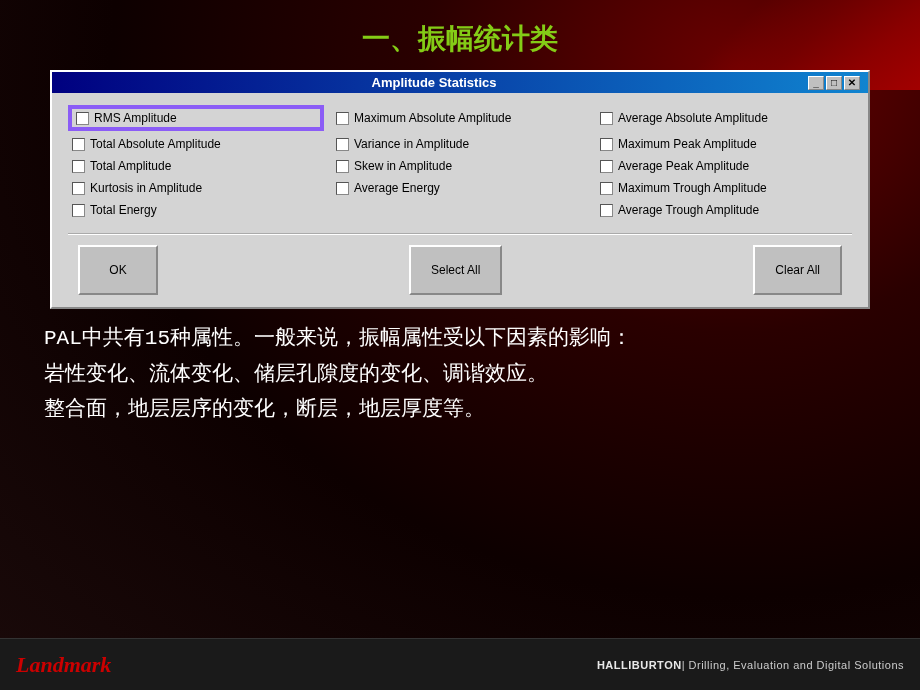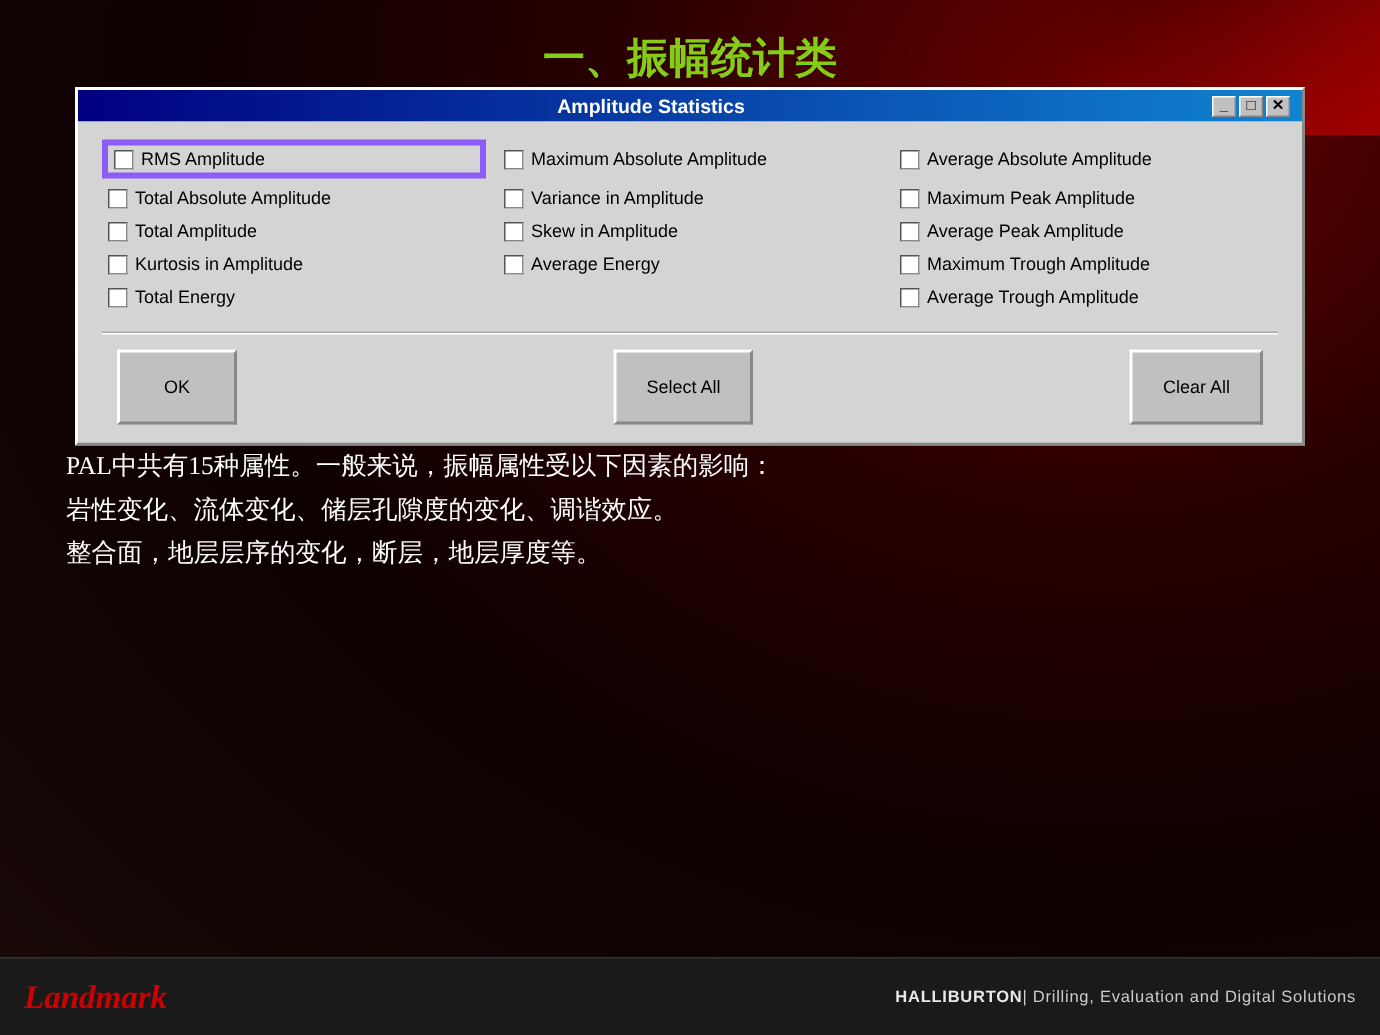--- a/index.html
+++ b/index.html
@@ -48,21 +48,21 @@
       font-family: "SimSun", "宋体", serif;
     }
 
     
     .dialog {
       background: #c8c8c8;
       border: 2px solid #888;
       border-top: 2px solid #fff;
       border-left: 2px solid #fff;
       width: 820px;
-      margin: 0 auto;
+      margin: 12px auto;
     }
 
     .dialog-titlebar {
       background: linear-gradient(to right, #000080, #1084d0);
       color: white;
       font-size: 13px;
       font-weight: bold;
       padding: 3px 8px;
       display: flex;
       align-items: center;
@@ -153,23 +153,23 @@
       font-size: 12px;
       padding: 16px 20px;
       cursor: pointer;
       min-width: 80px;
       text-align: center;
     }
 
     
     .text-content {
       color: #fff;
-      font-size: 17px;
+      font-size: 21px;
       line-height: 1.7;
-      font-family: Liberation Serif, serif;
+      font-family: Liberation Mono, monospace;
       padding: 0 4px;
     }
 
     
     .bottom-bar {
       position: absolute;
       bottom: 0;
       left: 0;
       right: 0;
       height: 52px;

